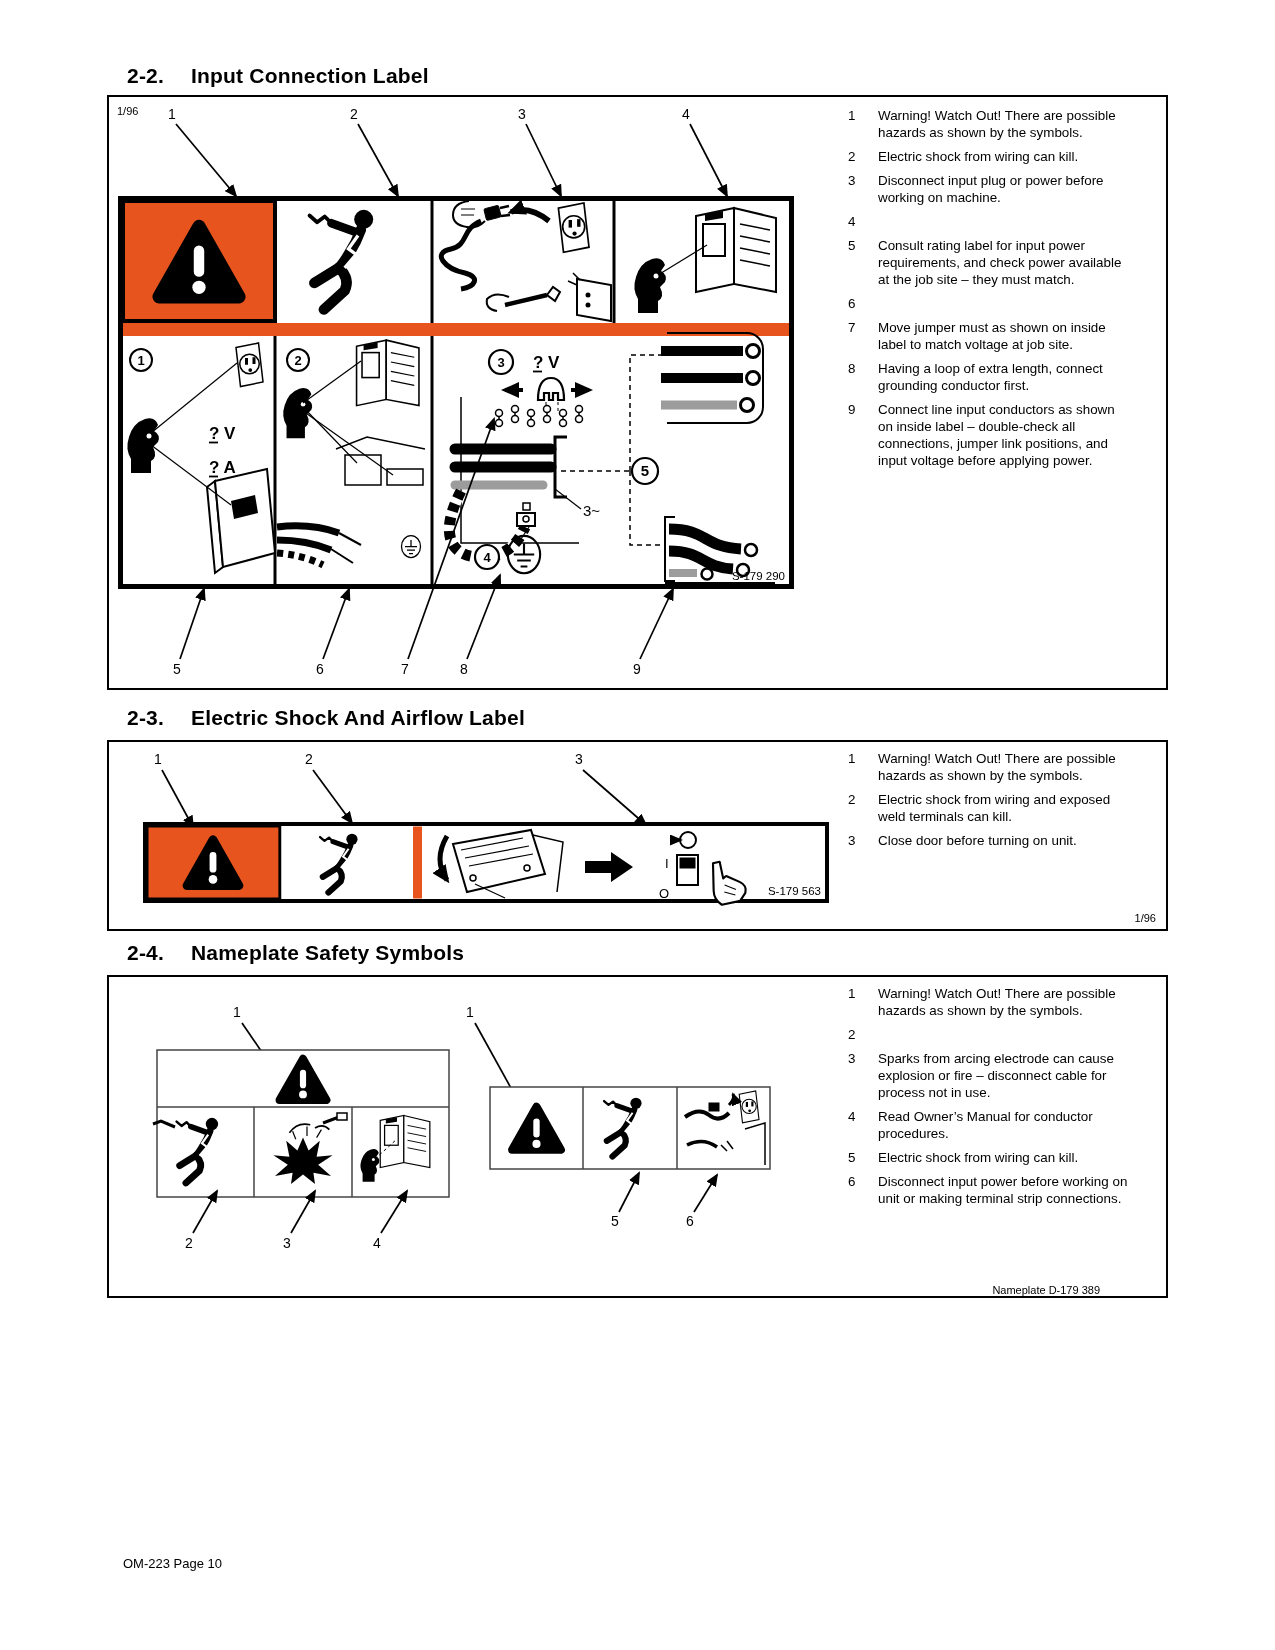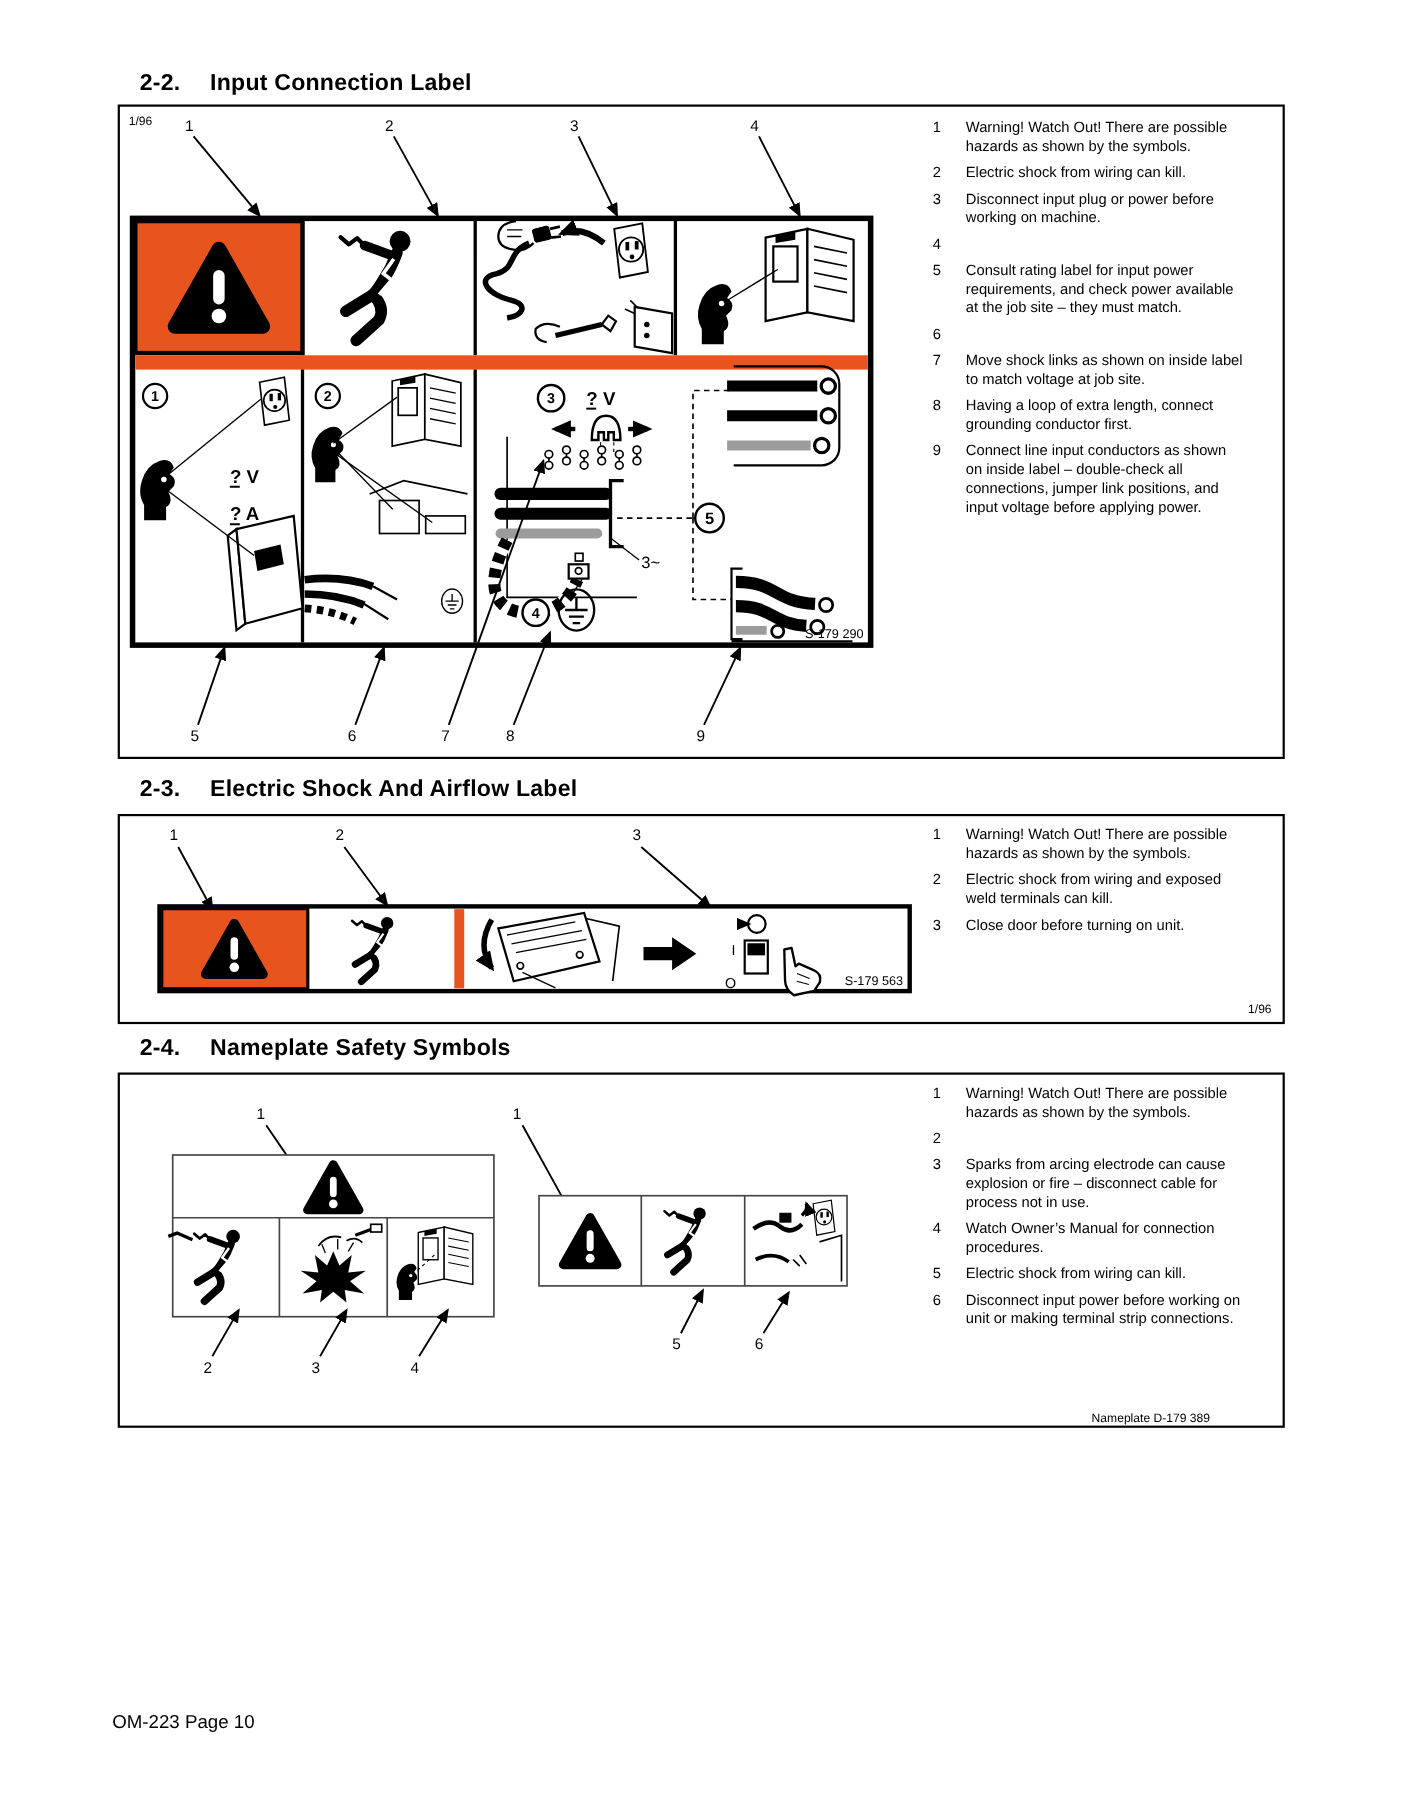--- a/index.html
+++ b/index.html
@@ -6,21 +6,21 @@
   html,body{background:#fff}
   body{width:1275px;height:1650px;position:relative;font-family:"Liberation Sans",sans-serif;color:#000;overflow:hidden}
   .heading{position:absolute;left:127px;font-size:21px;font-weight:bold;letter-spacing:.2px}
   .heading .hn{display:inline-block;width:64px}
   .panel{position:absolute;left:107px;width:1061px;border:2px solid #000;background:#fff}
   .rev{position:absolute;font-size:11px}
   .items{position:absolute;left:739px;width:282px;font-size:13.4px;line-height:1.27}
   .item{display:flex;margin-bottom:7px}
   .item .n{width:30px;flex:none}
   .item .t{flex:1}
-  .footer{position:absolute;left:102px;top:1556px;font-size:17px}
+  .footer{position:absolute;left:123px;top:1556px;font-size:13px}
   svg{position:absolute;left:0;top:0}
   svg text{font-family:"Liberation Sans",sans-serif;fill:#000}
   .co{font-size:14px;text-anchor:middle}
   .mk{font-size:13px;font-weight:bold;text-anchor:middle}
   .mk15{font-size:15px;font-weight:bold;text-anchor:middle}
   .lbl{font-size:11.5px;text-anchor:end}
   .big{font-size:17px;font-weight:bold}
   .sm13{font-size:13px}
   .ar{stroke:#000;stroke-width:1.7;fill:none;marker-end:url(#ah)}
   .tl{stroke:#000;stroke-width:1.2;fill:none}
@@ -275,21 +275,21 @@
       </div>
     <div class="item">
         <span class="n">5</span>
         <span class="t">Consult rating label for input power requirements, and check power available at the job site – they must match.</span>
       </div>
     <div class="item">
         <span class="n">6</span>
       </div>
     <div class="item">
         <span class="n">7</span>
-        <span class="t">Move shock links as shown on inside label to match voltage at job site.</span>
+        <span class="t">Move jumper must as shown on inside label to match voltage at job site.</span>
       </div>
     <div class="item">
         <span class="n">8</span>
         <span class="t">Having a loop of extra length, connect grounding conductor first.</span>
       </div>
     <div class="item">
         <span class="n">9</span>
         <span class="t">Connect line input conductors as shown on inside label – double-check all connections, jumper link positions, and input voltage before applying power.</span>
       </div>
   </div>
@@ -421,21 +421,21 @@
       </div>
     <div class="item">
         <span class="n">2</span>
       </div>
     <div class="item">
         <span class="n">3</span>
         <span class="t">Sparks from arcing electrode can cause explosion or fire – disconnect cable for process not in use.</span>
       </div>
     <div class="item">
         <span class="n">4</span>
-        <span class="t">Watch Owner’s Manual for connection procedures.</span>
+        <span class="t">Read Owner’s Manual for conductor procedures.</span>
       </div>
     <div class="item">
         <span class="n">5</span>
         <span class="t">Electric shock from wiring can kill.</span>
       </div>
     <div class="item">
         <span class="n">6</span>
         <span class="t">Disconnect input power before working on unit or making terminal strip connections.</span>
       </div>
   </div>

